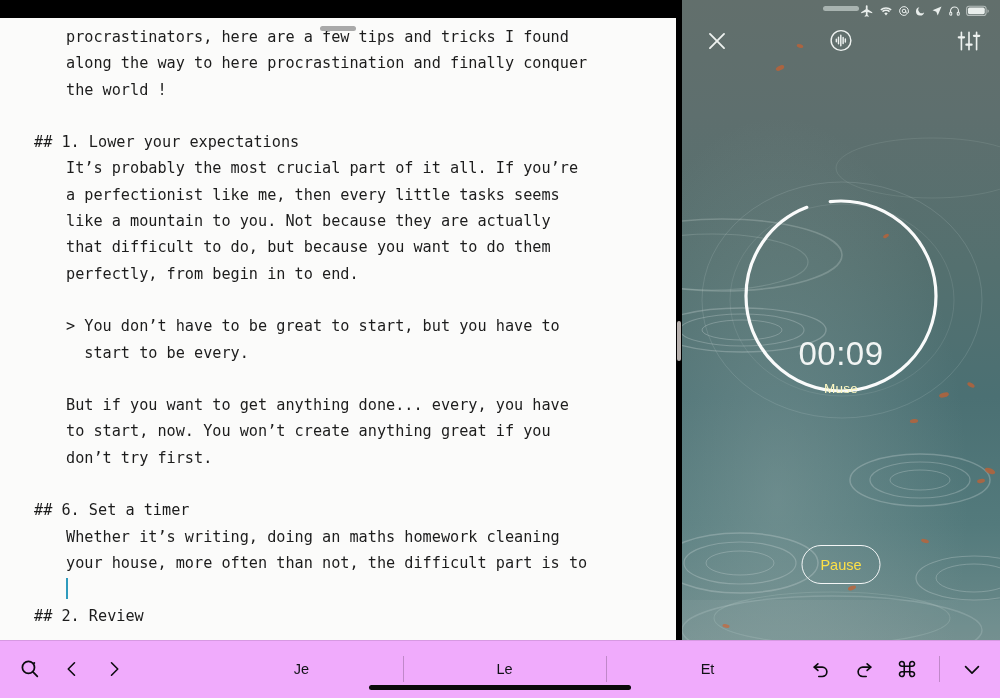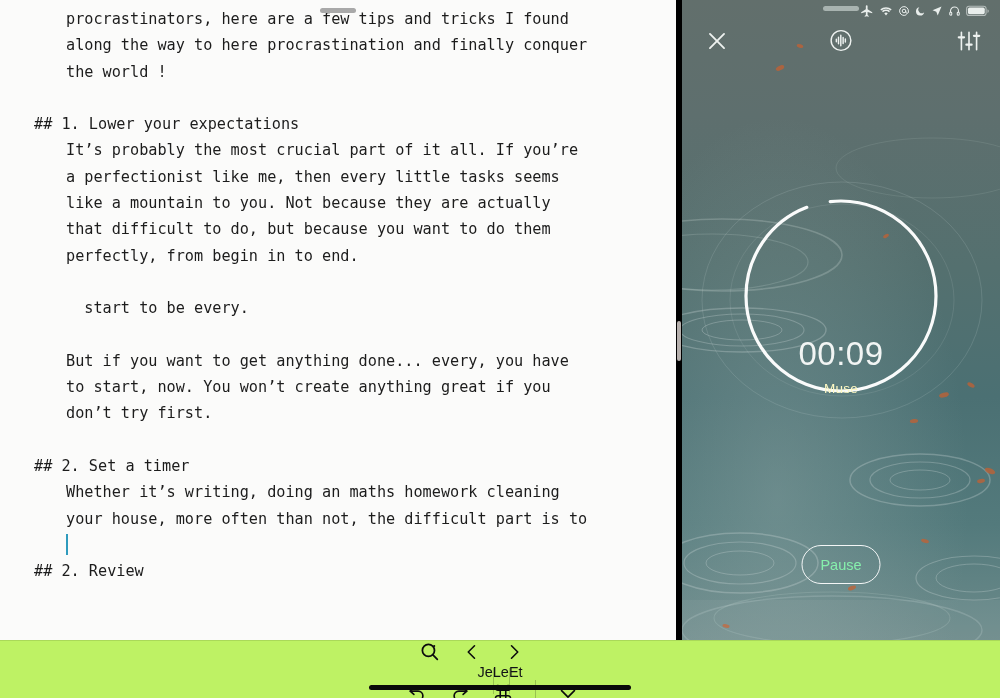--- a/index.html
+++ b/index.html
@@ -16,21 +16,21 @@
     position: relative;
     width: 1000px;
     height: 698px;
     background: #000;
     overflow: hidden;
   }
 
   
   .editor-pane {
     position: absolute;
-    left: 0; top: 0;
+    left: 0; top: 18px;
     width: 676px;
     height: 640px;
     background: #fbfbfa;
     overflow: hidden;
     padding-left: 36px;
   }
 
   .pane-grabber {
     position: absolute;
     top: 8px;
@@ -210,21 +210,21 @@
   .pause-btn {
     position: absolute;
     left: 50%;
     top: 545px;
     transform: translateX(-50%);
     width: 79px;
     height: 39px;
     border: 1.6px solid rgba(255,255,255,0.92);
     border-radius: 20px;
     background: transparent;
-    color: #86efac;
+    color: #fde047;
     font-size: 14.5px;
     font-family: "Liberation Sans", sans-serif;
     display: flex;
     align-items: center;
     justify-content: center;
     z-index: 5;
     cursor: pointer;
   }
 
   
@@ -326,27 +326,28 @@
         <div class="md md-line">along the way to here procrastination and finally conquer</div>
         <div class="md md-line">the world !</div>
         <div class="md md-blank"></div>
         <div class="md md-h">## 1. Lower your expectations</div>
         <div class="md md-line">It’s probably the most crucial part of it all. If you’re</div>
         <div class="md md-line">a perfectionist like me, then every little tasks seems</div>
         <div class="md md-line">like a mountain to you. Not because they are actually</div>
         <div class="md md-line">that difficult to do, but because you want to do them</div>
         <div class="md md-line">perfectly, from begin in to end.</div>
         <div class="md md-blank"></div>
+        <div class="md md-quote">&gt; You don’t have to be great to start, but you have to</div>
         <div class="md md-quote cont">  start to be every.</div>
         <div class="md md-blank"></div>
         <div class="md md-line">But if you want to get anything done... every, you have</div>
         <div class="md md-line">to start, now. You won’t create anything great if you</div>
         <div class="md md-line">don’t try first.</div>
         <div class="md md-blank"></div>
-        <div class="md md-h">## 2. Set a timer</div>
+        <div class="md md-h">## 6. Set a timer</div>
         <div class="md md-line">Whether it’s writing, doing an maths homework cleaning</div>
         <div class="md md-line">your house, more often than not, the difficult part is to</div>
         <div class="md caret-line"><span class="caret" style="background: rgb(47, 155, 189);"></span></div>
         <div class="md md-h">## 2. Review</div>
       </div>
     <div class="pane-grabber"></div>
   </div>
 
   <div class="divider">
     <div class="divider-grip"></div>
@@ -468,21 +469,21 @@
       </svg>
       <div class="ring-label">
         <div class="timer-digits">00:09</div>
         <div class="timer-sound-name">Muse</div>
       </div>
     </div>
 
     <div class="pause-btn">Pause</div>
   </div>
 
-  <div class="toolbar" style="background: #bef264; flex-direction: column;">
+  <div class="toolbar" style="background: #f0abfc;">
     <div class="toolbar-top-hair"></div>
 
     <div class="tb-left">
       <div class="tb-icon">
         <svg width="22" height="22" viewBox="0 0 24 24" fill="none" stroke="currentColor" stroke-width="1.9" stroke-linecap="round">
           <circle cx="10.3" cy="10.3" r="6.6"></circle>
           <path d="M15.2 15.2L20 20"></path>
           <circle cx="16.6" cy="5.4" r="1.15" fill="currentColor" stroke="none"></circle>
         </svg>
       </div>

